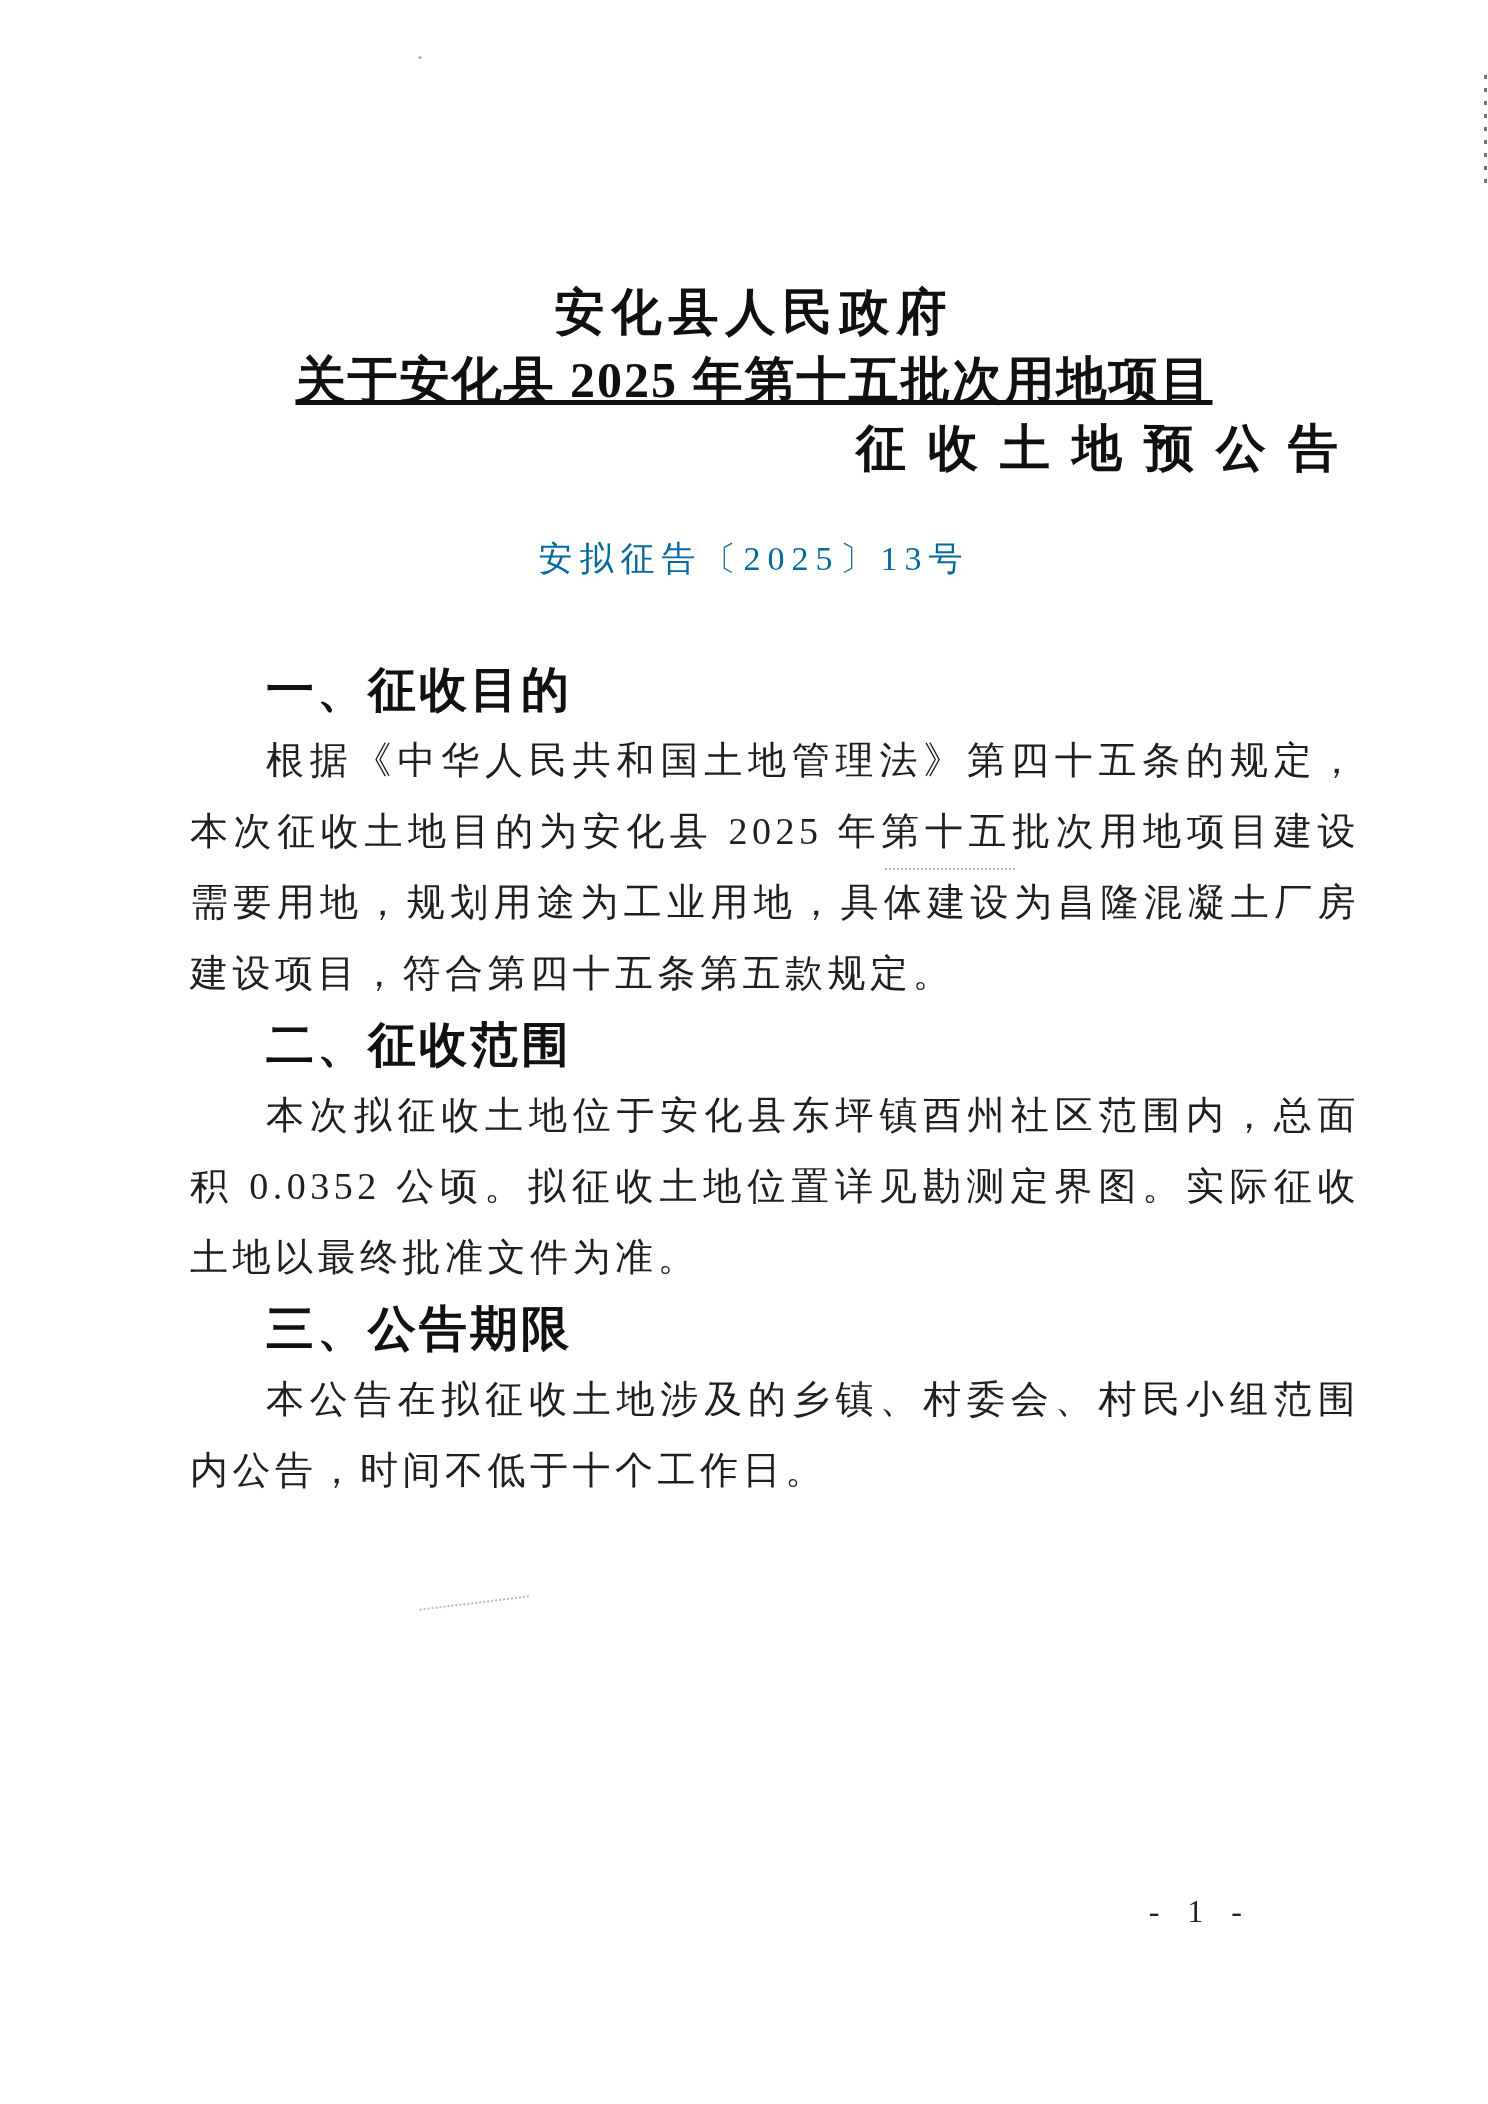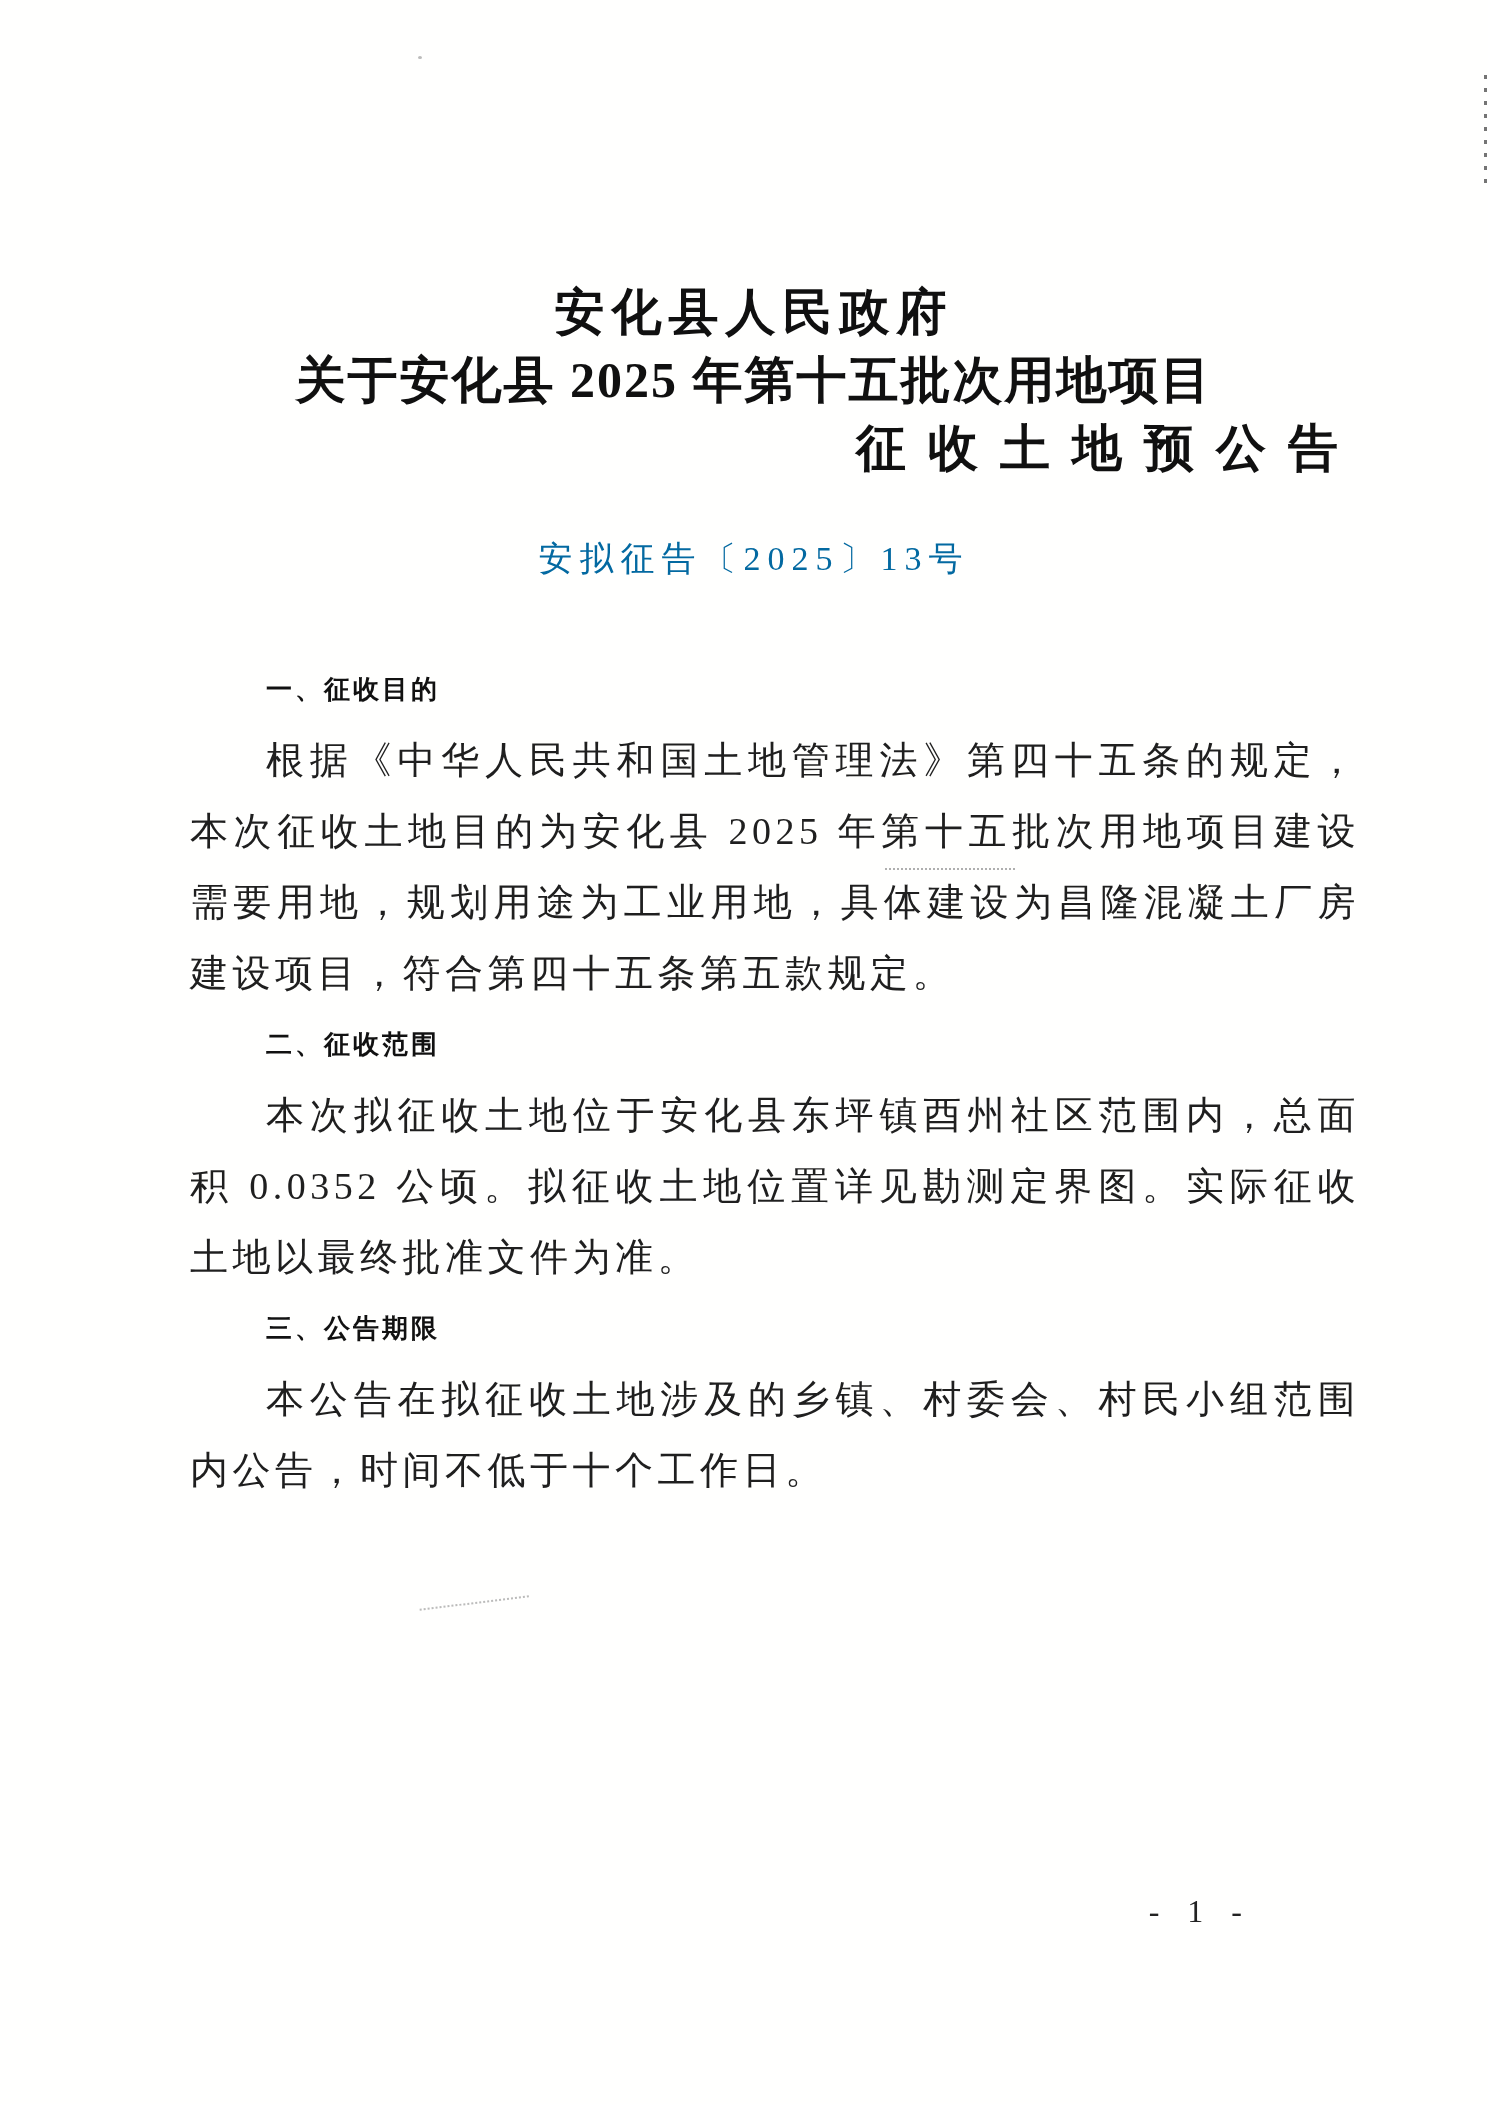--- a/index.html
+++ b/index.html
@@ -33,21 +33,21 @@
   }
   .title-line {
     font-size: 50px;
     font-weight: 700;
     line-height: 68px;
     color: #101010;
     font-family: "Liberation Serif", serif;
     white-space: nowrap;
   }
   .title-line-1 { letter-spacing: 7px; }
-  .title-line-2 { letter-spacing: 2px; }
+  .title-line-2 { letter-spacing: 2px; text-decoration: underline; }
   .title-line-3 { letter-spacing: 22px; text-indent: 22px; text-align: right; }
   .doc-number {
     margin-top: 55px;
     font-size: 34px;
     line-height: 44px;
     font-weight: 400;
     letter-spacing: 7px;
     color: #0369a1;
     white-space: nowrap;
   }
@@ -59,21 +59,21 @@
     text-align: justify;
     text-justify: inter-ideograph;
   }
   .body-text p,
   .body-text h2 {
     margin: 0;
     padding: 0;
     text-indent: 76px; 
   }
   .body-text h2 {
-    font-size: 26px;
+    font-size: 48px;
     font-weight: 700;
     font-family: "Liberation Sans", sans-serif;
     color: #111111;
     letter-spacing: 3px;
     text-align: left;
   }
   .page-number {
     position: absolute;
     top: 1893px;
     right: 236px;

